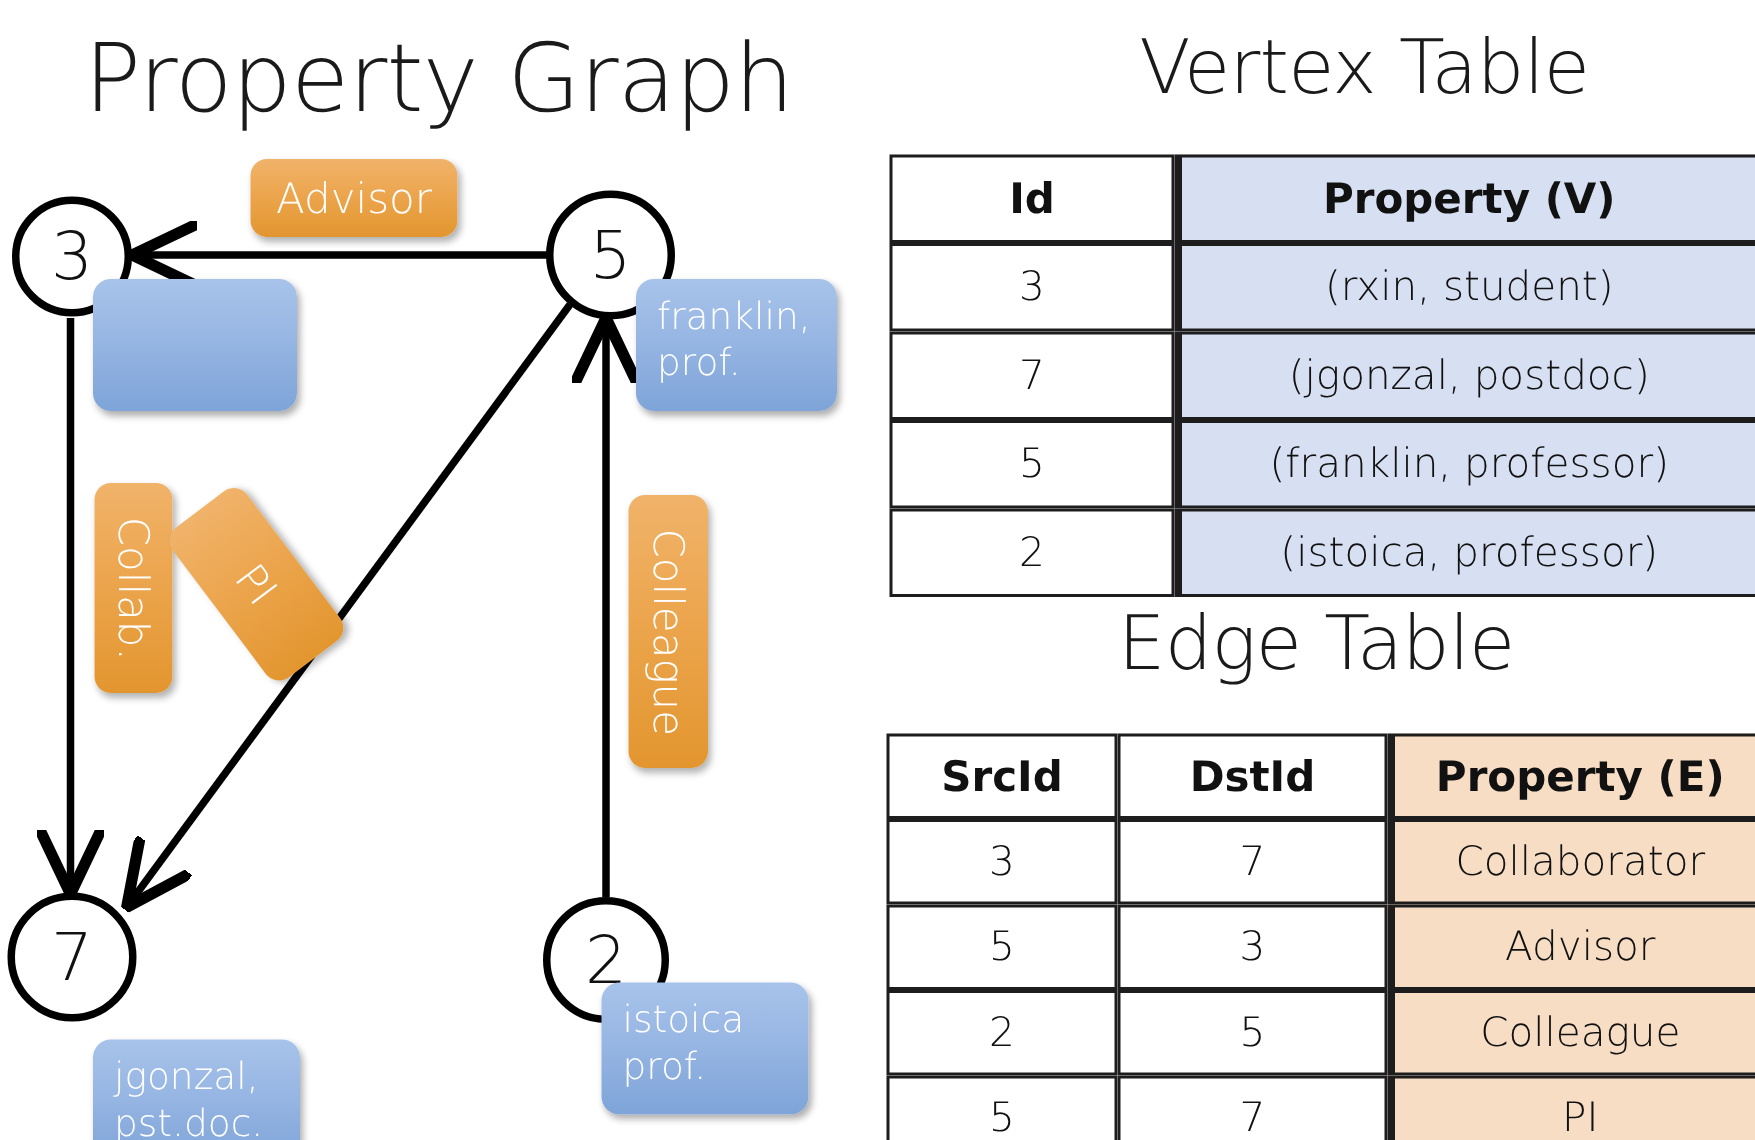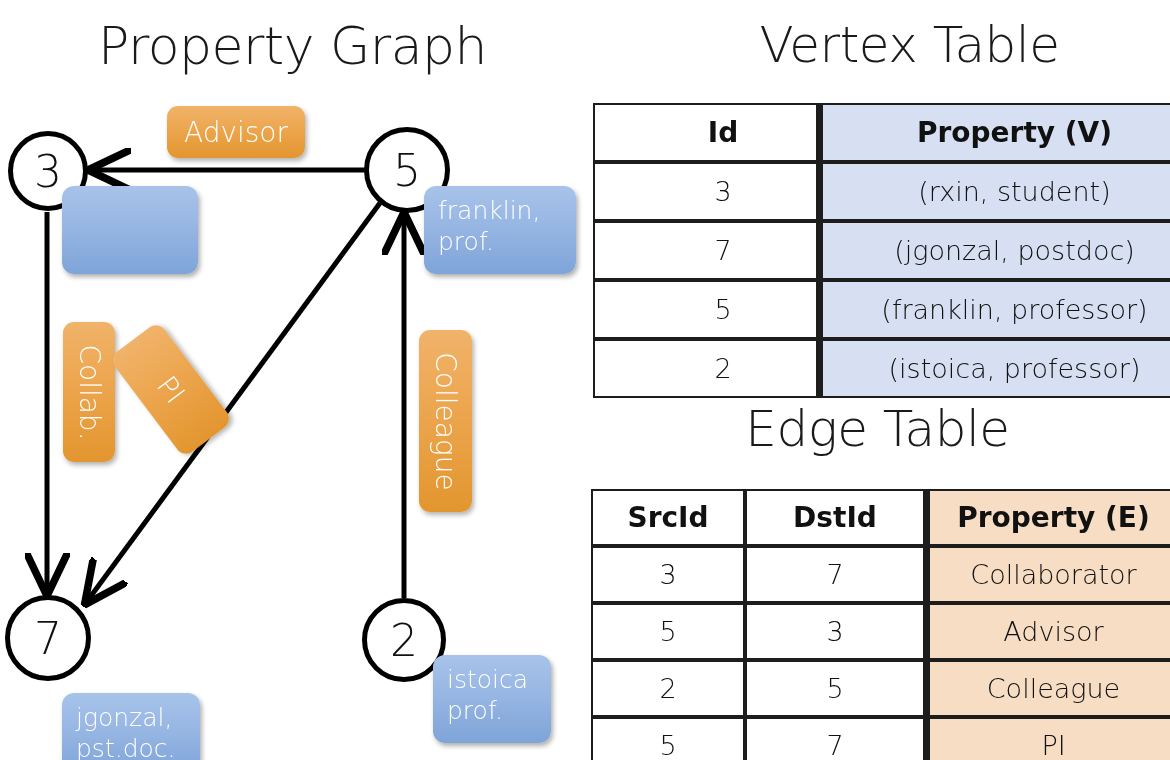--- a/index.html
+++ b/index.html
@@ -21,21 +21,21 @@
     position: absolute;
     font-family: "DejaVu Sans", sans-serif;
     font-weight: 300;
     color: #1a1a1a;
     white-space: nowrap;
     letter-spacing: -0.5px;
   }
   #title-property-graph {
     left: 0; top: 16px; width: 585px;
     text-align: center;
-    font-size: 52px;
+    font-size: 63px;
   }
   #title-vertex-table {
     left: 617px; top: 16px; width: 585px;
     text-align: center;
     font-size: 50px;
   }
   #title-edge-table {
     left: 585px; top: 400px; width: 585px;
     text-align: center;
     font-size: 50px;
@@ -122,21 +122,21 @@
     color: #111;
     padding: 0;
     background: #ffffff;
   }
   .data-table th {
     font-weight: 700;
     font-size: 28px;
   }
 
   #vertex-table { left: 593px; top: 103px; width: 575px; }
-  #vertex-table .c-id    { width: 186px; height: 55px; padding-left: 35px; }
+  #vertex-table .c-id    { width: 186px; height: 55px; }
   #vertex-table .c-prop  { width: 383px; height: 55px; background: #d7e0f2; }
   #vertex-table .c-prop.hdr { background: #d7e0f2; }
   #vertex-table .sep { border-left: 5px solid #1d1d1d; }
 
   #edge-table { left: 591px; top: 489px; width: 577px; }
   #edge-table .c-src  { width: 150px; height: 53px; }
   #edge-table .c-dst  { width: 176px; height: 53px; }
   #edge-table .c-prop { width: 247px; height: 53px; background: #f6ddc4; }
   #edge-table .sep { border-left: 5px solid #1d1d1d; }
 </style>
@@ -173,29 +173,29 @@
   </div>
   <div class="node" style="left:5px; top:595px; width:86px; height:86px;">
     <span>7</span>
   </div>
   <div class="node" style="left:362px; top:598px; width:84px; height:84px;">
     <span>2</span>
   </div>
 
   <div class="prop-box" style="left:62px; top:186px; width:136px; height:88px;">
   </div>
-  <div class="prop-box" style="left:424px; top:186px; width:152px; height:88px;">
+  <div class="prop-box" style="left:424px; top:186px; width:134px; height:88px;">
     <span>franklin,</span>
     <span>prof.</span>
   </div>
   <div class="prop-box" style="left:62px; top:653px; width:138px; height:82px;margin-top:40px;">
     <span>jgonzal,</span>
     <span>pst.doc.</span>
   </div>
-  <div class="prop-box" style="left:433px; top:655px; width:118px; height:88px;">
+  <div class="prop-box" style="left:401px; top:655px; width:138px; height:88px;">
     <span>istoica</span>
     <span>prof.</span>
   </div>
 
   <div class="edge-label" style="left:167px; top:106px; width:138px; height:52px;">
     <span>Advisor</span>
   </div>
 
   <div class="edge-label vertical" style="left:63px; top:322px; width:52px; height:140px;">
     <span>Collab.</span>

